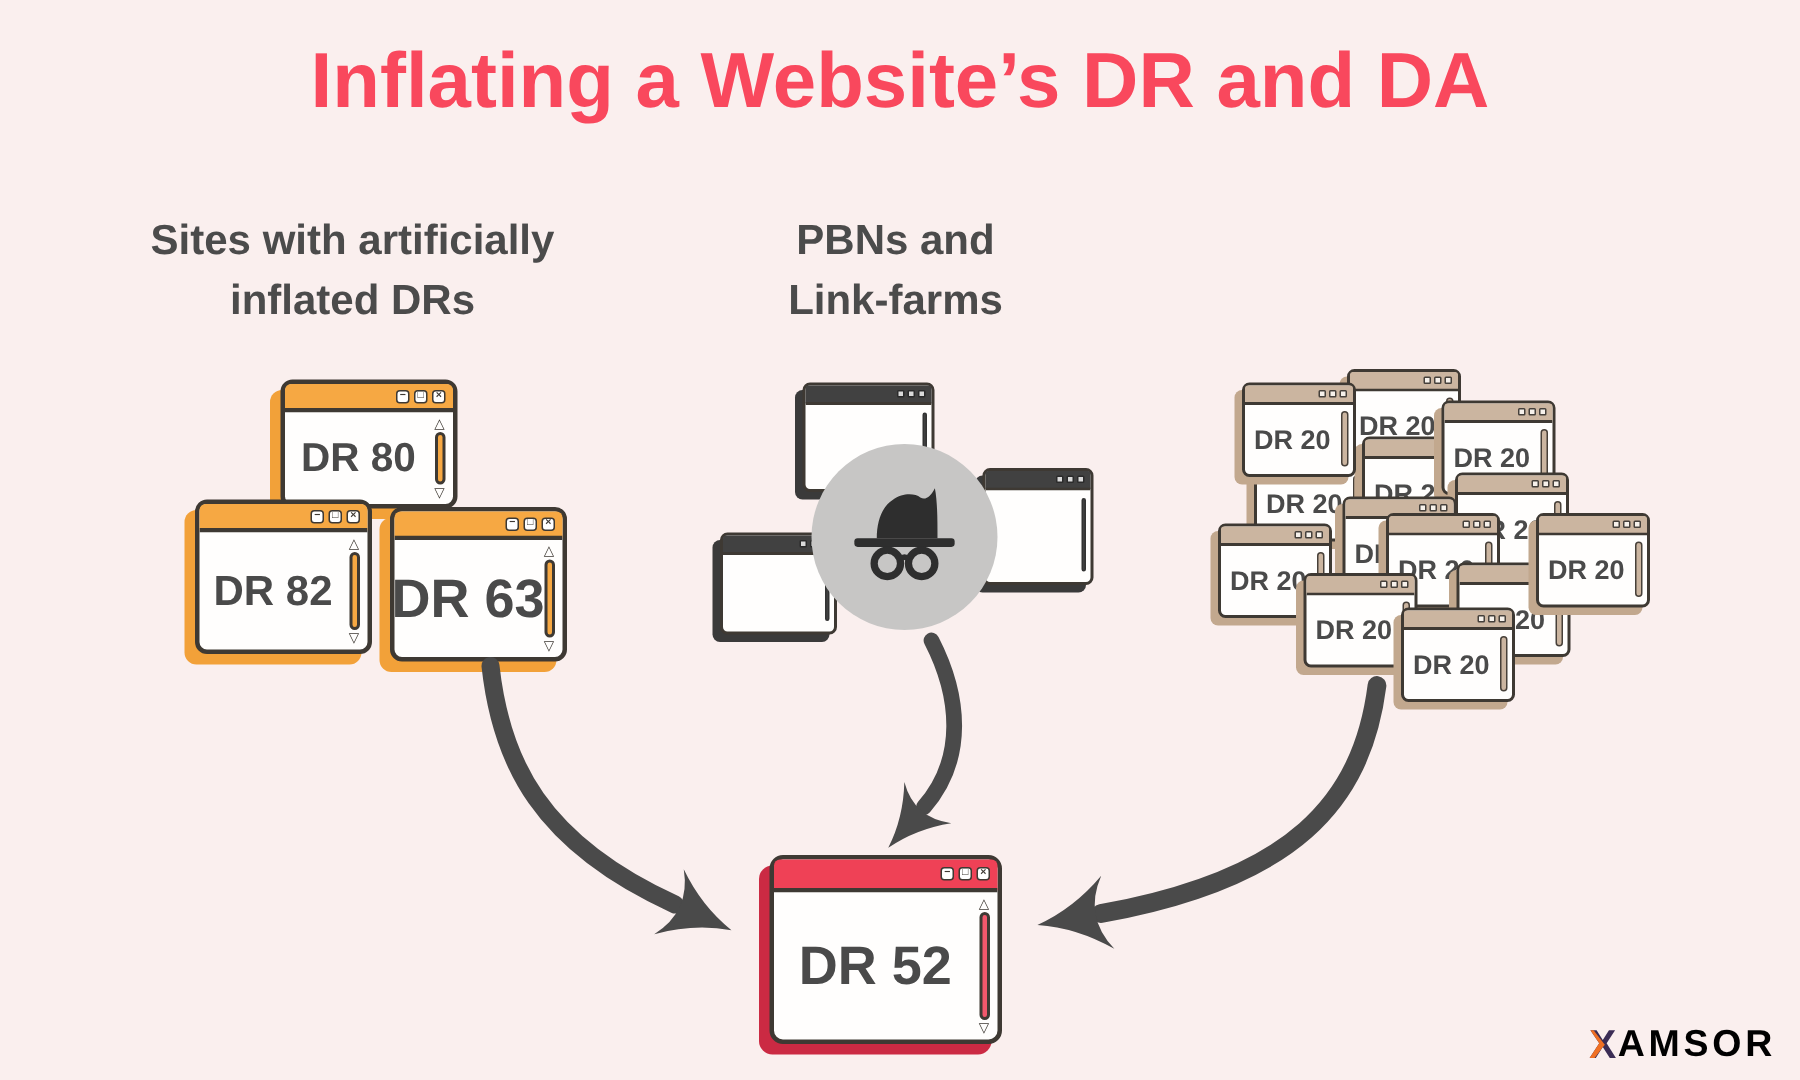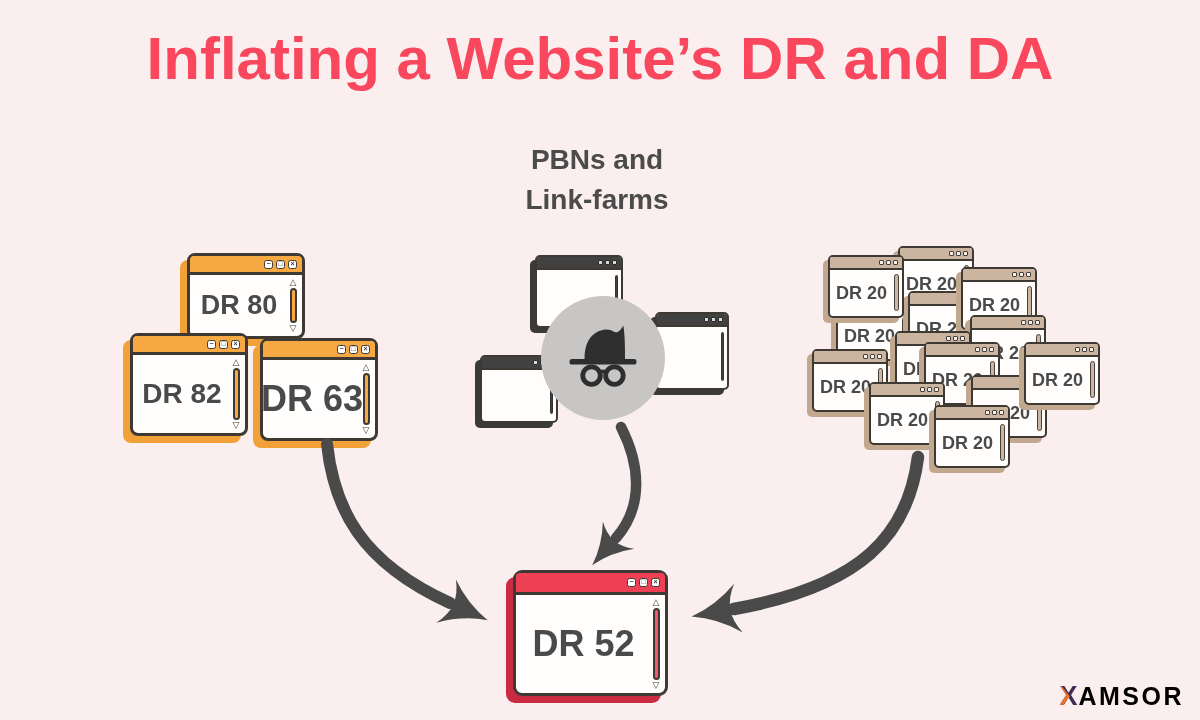--- a/index.html
+++ b/index.html
@@ -2,21 +2,21 @@
 <html><head>
 <meta charset="utf-8">
 <style>
   * { box-sizing: border-box; margin: 0; padding: 0; }
   html,body { width:1200px; height:720px; }
   body { font-family:"Liberation Sans", sans-serif; }
 
   .stage { position:relative; width:1200px; height:720px; background:#FAEFEE; overflow:hidden; }
 
   .title { position:absolute; top:24px; left:0; width:1200px; text-align:center;
-           font-size:60px; font-weight:800; color:#F9485D; letter-spacing:0px; }
+           font-size:52px; font-weight:800; color:#F9485D; letter-spacing:0px; }
 
   .col-heading { position:absolute; top:140px; text-align:center; font-size:28px; font-weight:800;
                  color:#4B4B4B; line-height:40px; }
   .col-heading.c0 { left:55px;  width:360px; }
   .col-heading.c1 { left:472px; width:250px; }
   .col-heading.c2 { left:790px; width:345px; }
   .col-heading span { display:block; }
 
   
   .bw { position:absolute; background:#FFFEFD; border:3px solid #3E3933; border-radius:8px;
@@ -74,20 +74,24 @@
               clip-path:polygon(0 0, 58% 50%, 0 100%); }
   .logo-rest { font-size:25px; font-weight:800; letter-spacing:2.5px; color:#000000; }
 </style>
 </head>
 <body>
 
 <div class="stage">
 
   <div class="title">Inflating a Website’s DR and DA</div>
 
+  <div class="col-heading c0">
+    <span>Sites with artificially</span>
+    <span>inflated DRs</span>
+  </div>
   <div class="col-heading c1">
     <span>PBNs and</span>
     <span>Link-farms</span>
   </div>
 
   <div class="bw orange" style="left:187px;top:253px;width:118px;height:86px">
     <div class="bar">
       <span class="btn">−</span>
       <span class="btn">□</span>
       <span class="btn">×</span>

